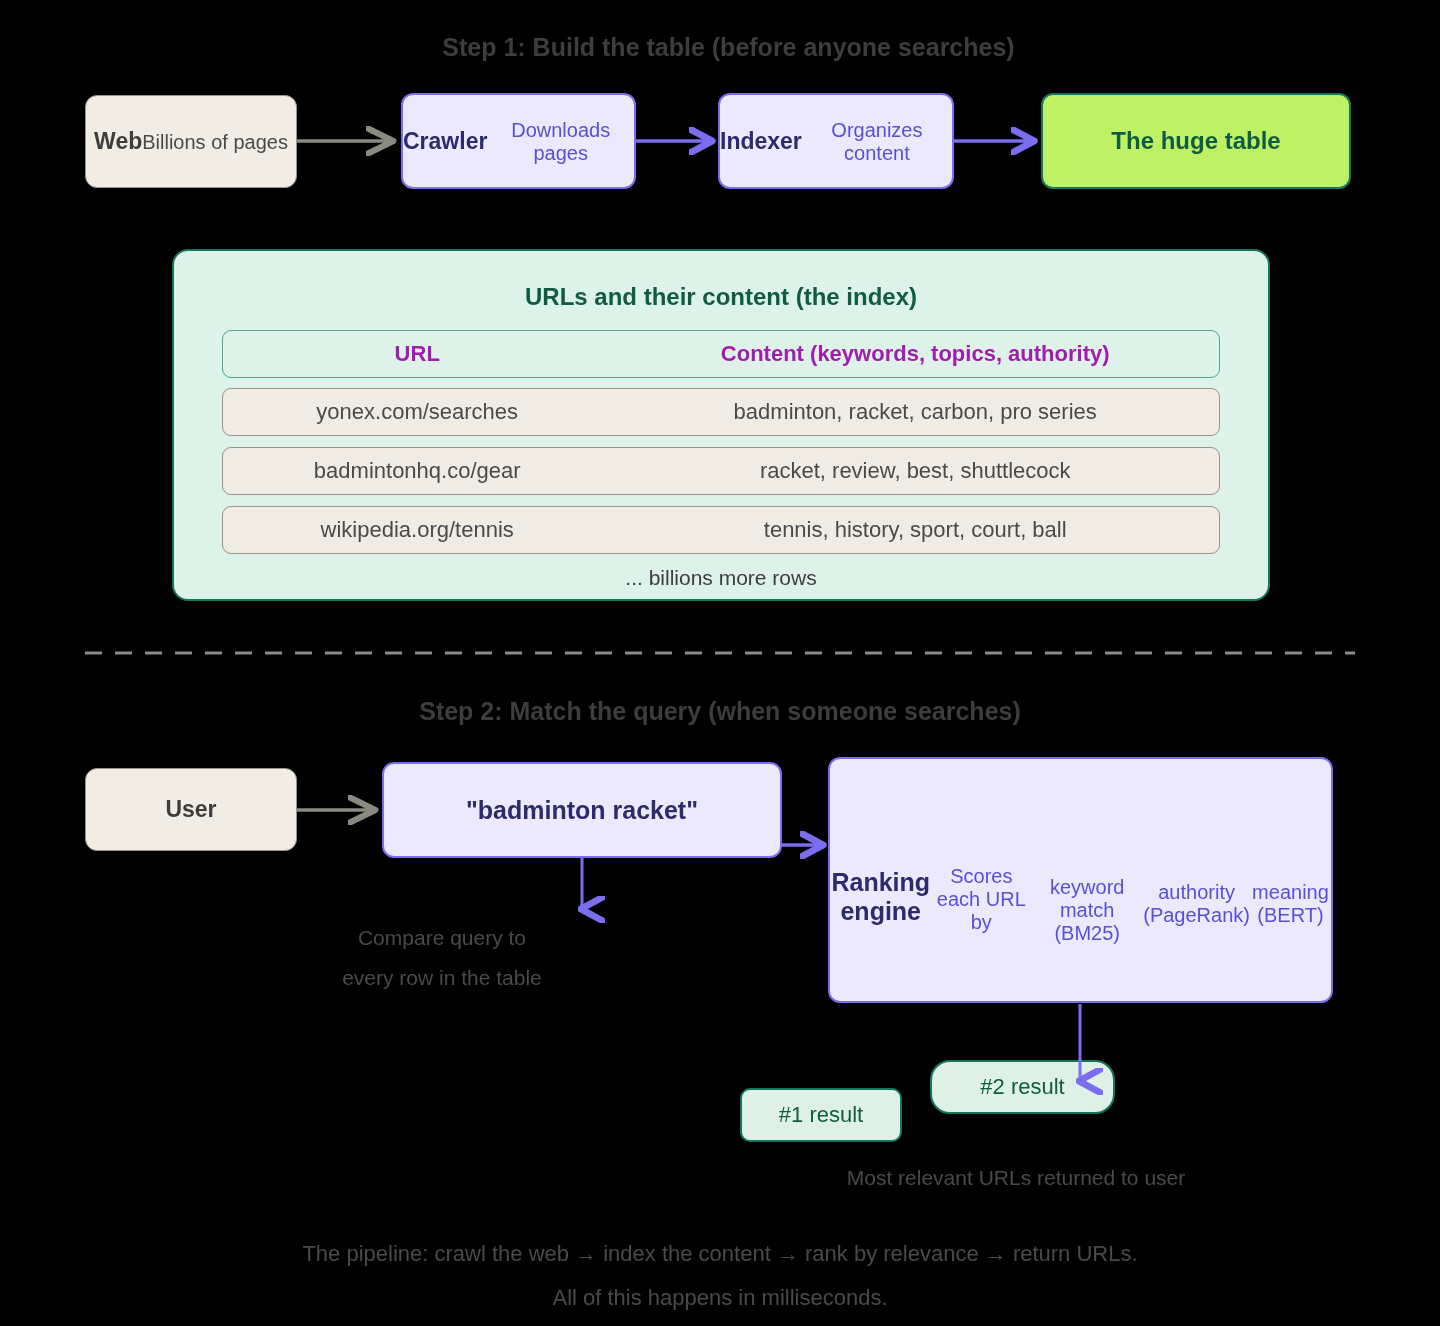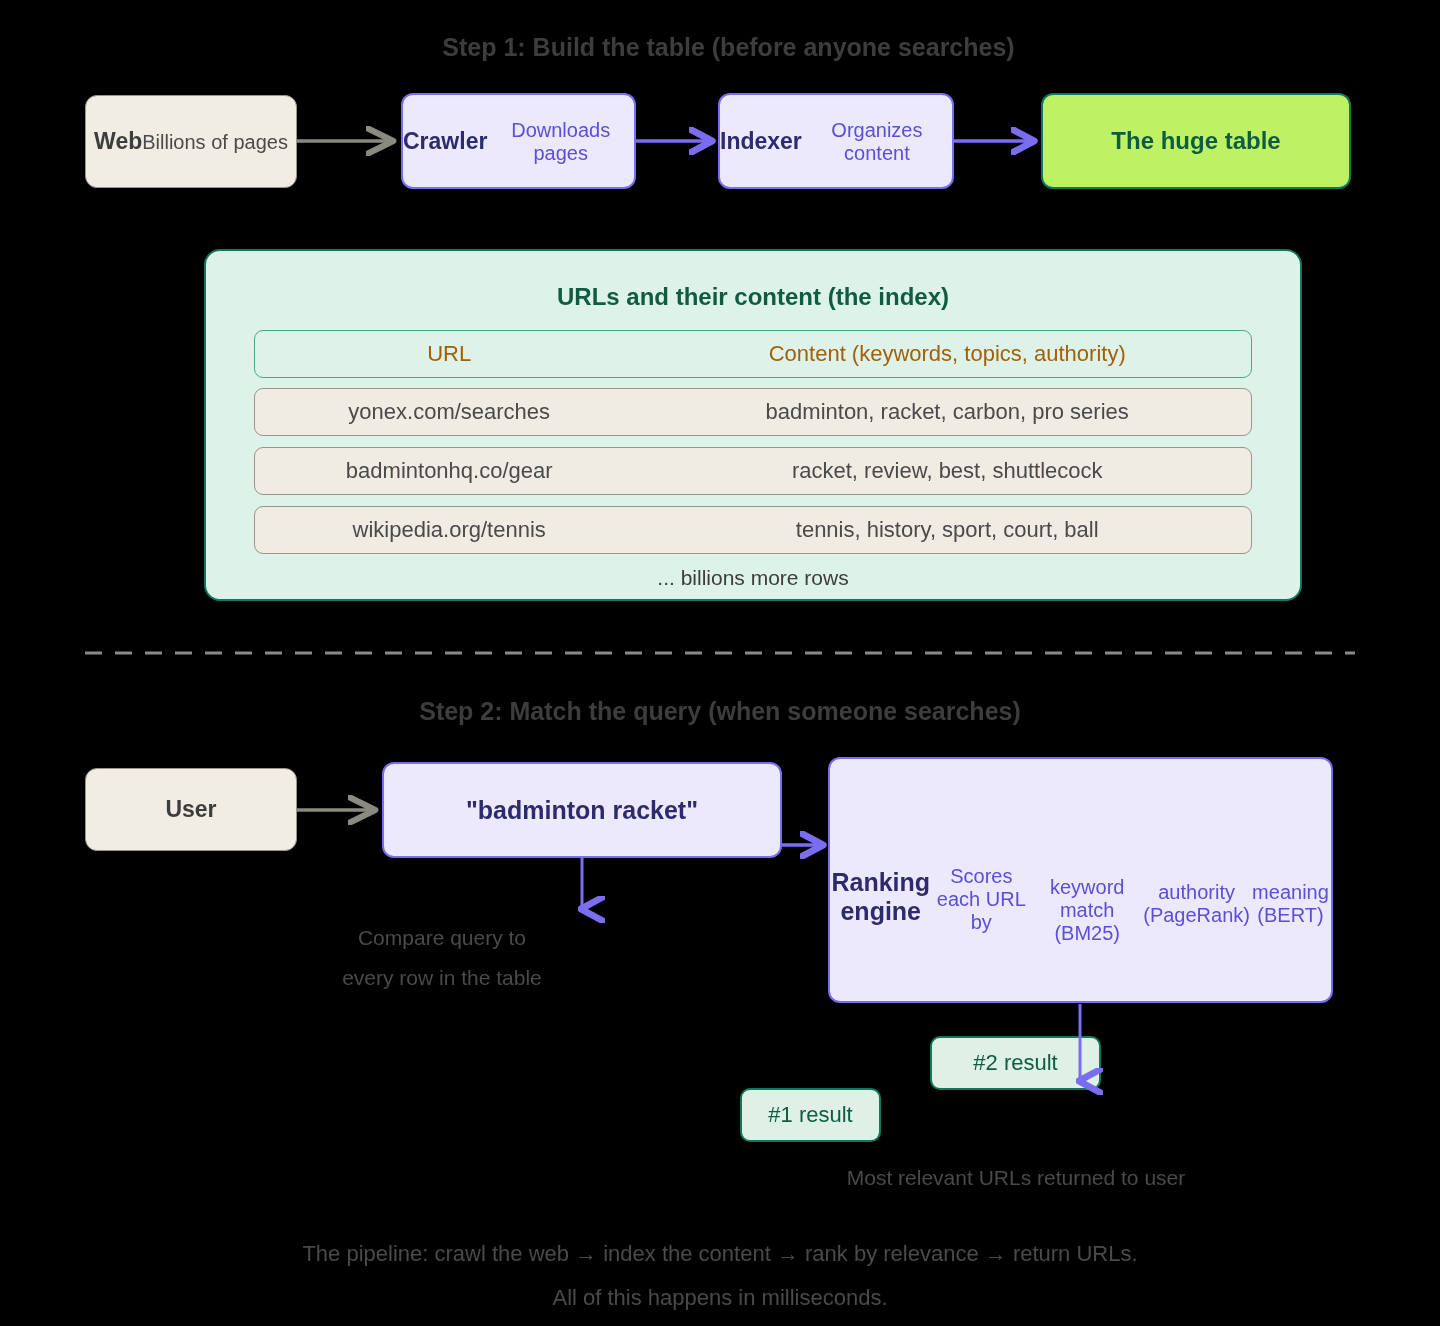--- a/index.html
+++ b/index.html
@@ -58,42 +58,41 @@
     background: #bef264;
     border: 2px solid #10785c;
   }
   .node-green .title { color: #0f5c43; font-size: 24px; }
 
   
   .index-panel {
     background: #ddf2e8;
     border: 2px solid #10785c;
     border-radius: 16px;
-    margin-left: 32px;
   }
   .index-title {
     text-align: center;
     color: #0f5c43;
     font-size: 24px;
     font-weight: 700;
   }
   .index-row {
     display: flex;
     align-items: center;
     border-radius: 9px;
     box-sizing: border-box;
   }
   .index-row.header {
     background: #dff2e9;
     border: 1.5px solid #4aa98a;
   }
   .index-row.header .cell {
-    color: #a16207;
-    font-size: 22px;
-    font-weight: 400;
+    color: #a21caf;
+    font-size: 22px;
+    font-weight: 700;
   }
   .index-row.data {
     background: #f0ece4;
     border: 1.5px solid #9a948a;
   }
   .index-row.data .cell {
     color: #4a4a4a;
     font-size: 22px;
   }
   .cell-url     { width: 39%; text-align: center; }
@@ -207,24 +206,24 @@
   </div>
 
   <div class="abs node node-purple" style="left:828px; top:757px; width:505px; height:246px; justify-content:flex-start; padding-top:34px;">
     <div class="title" style="font-size:25px;">Ranking engine</div>
     <div class="sub" style="margin-top:4px;">Scores each URL by</div>
     <div class="sub" style="margin-top:26px;">keyword match (BM25)</div>
     <div class="sub" style="margin-top:14px;">authority (PageRank)</div>
     <div class="sub" style="margin-top:14px;">meaning (BERT)</div>
   </div>
 
-  <div class="abs result-chip" style="left:740px; top:1088px; width:141px; height:54px;">
+  <div class="abs result-chip" style="left:740px; top:1088px; width:162px; height:54px;">
     <span>#1 result</span>
   </div>
-  <div class="abs result-chip" style="left:930px; top:1036px; width:171px; height:54px;">
+  <div class="abs result-chip" style="left:930px; top:1060px; width:185px; height:54px;border-radius:20px;">
     <span>#2 result</span>
   </div>
 
   <div class="abs caption" style="left:716px; top:1158px; width:600px;">Most relevant URLs returned to user</div>
 
   <div class="abs footer-note" style="left:0; top:1232px; width:1440px;">
     <div>The pipeline: crawl the web → index the content → rank by relevance → return URLs.</div>
     <div>All of this happens in milliseconds.</div>
   </div>
 

